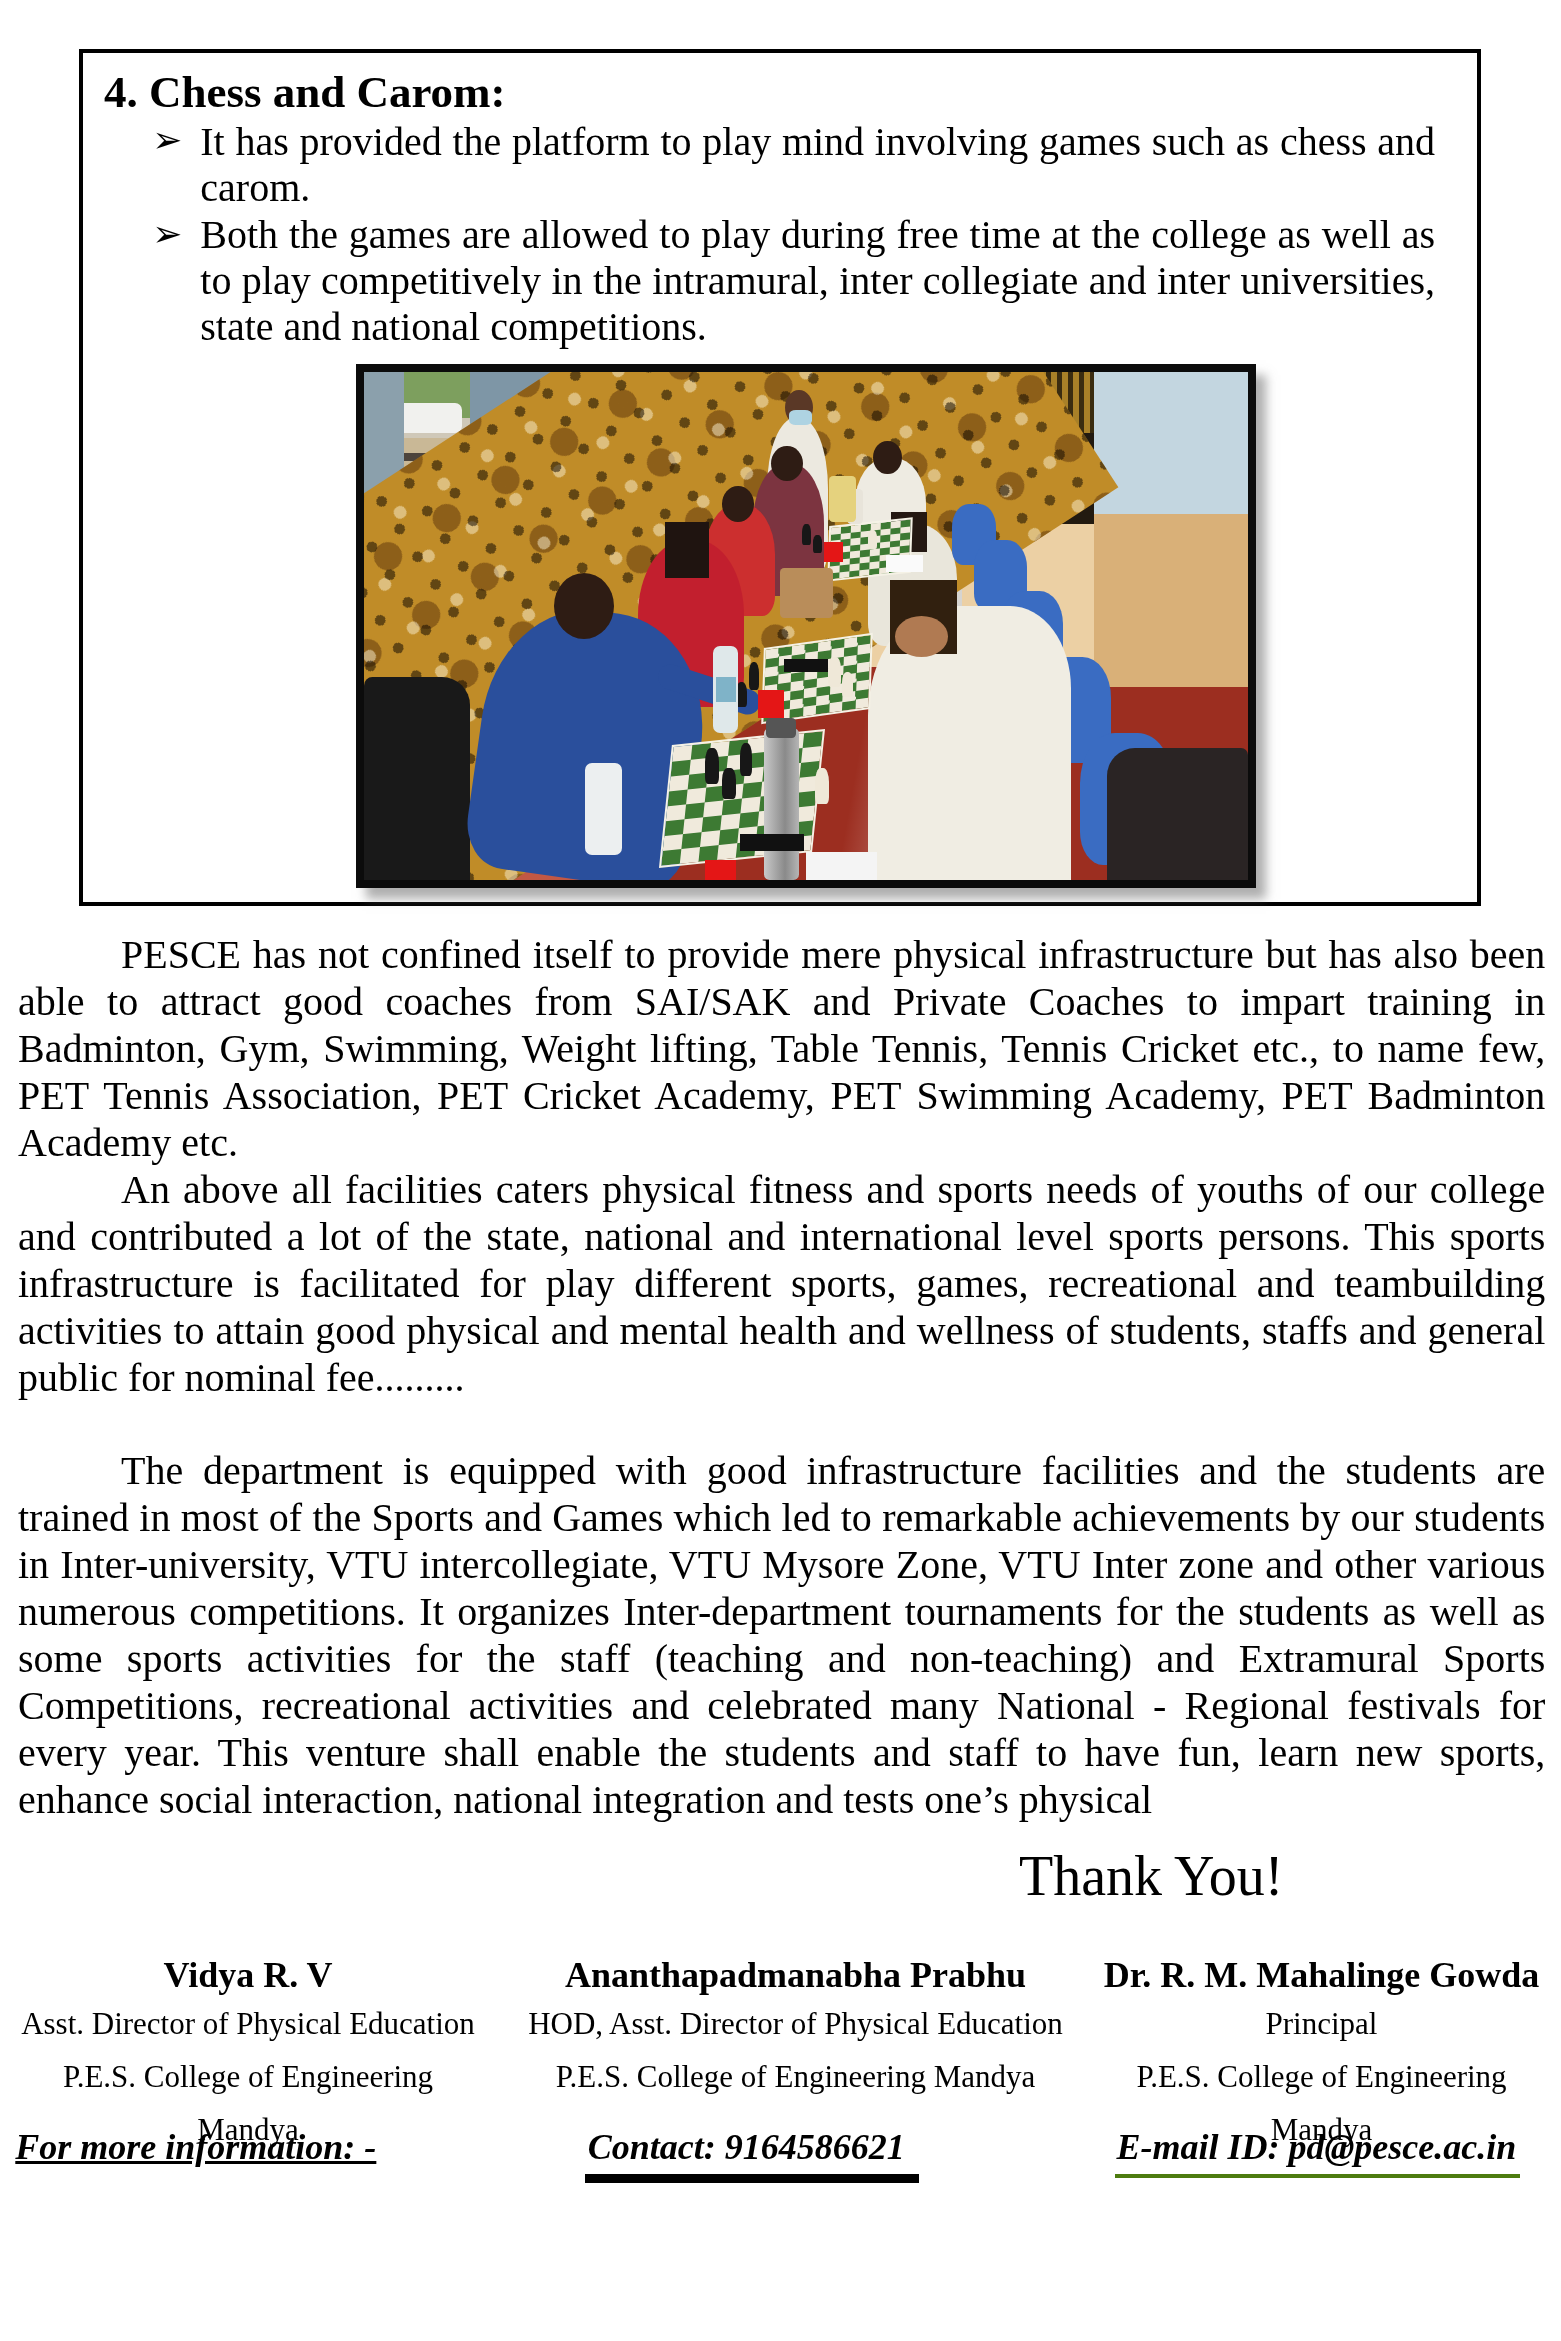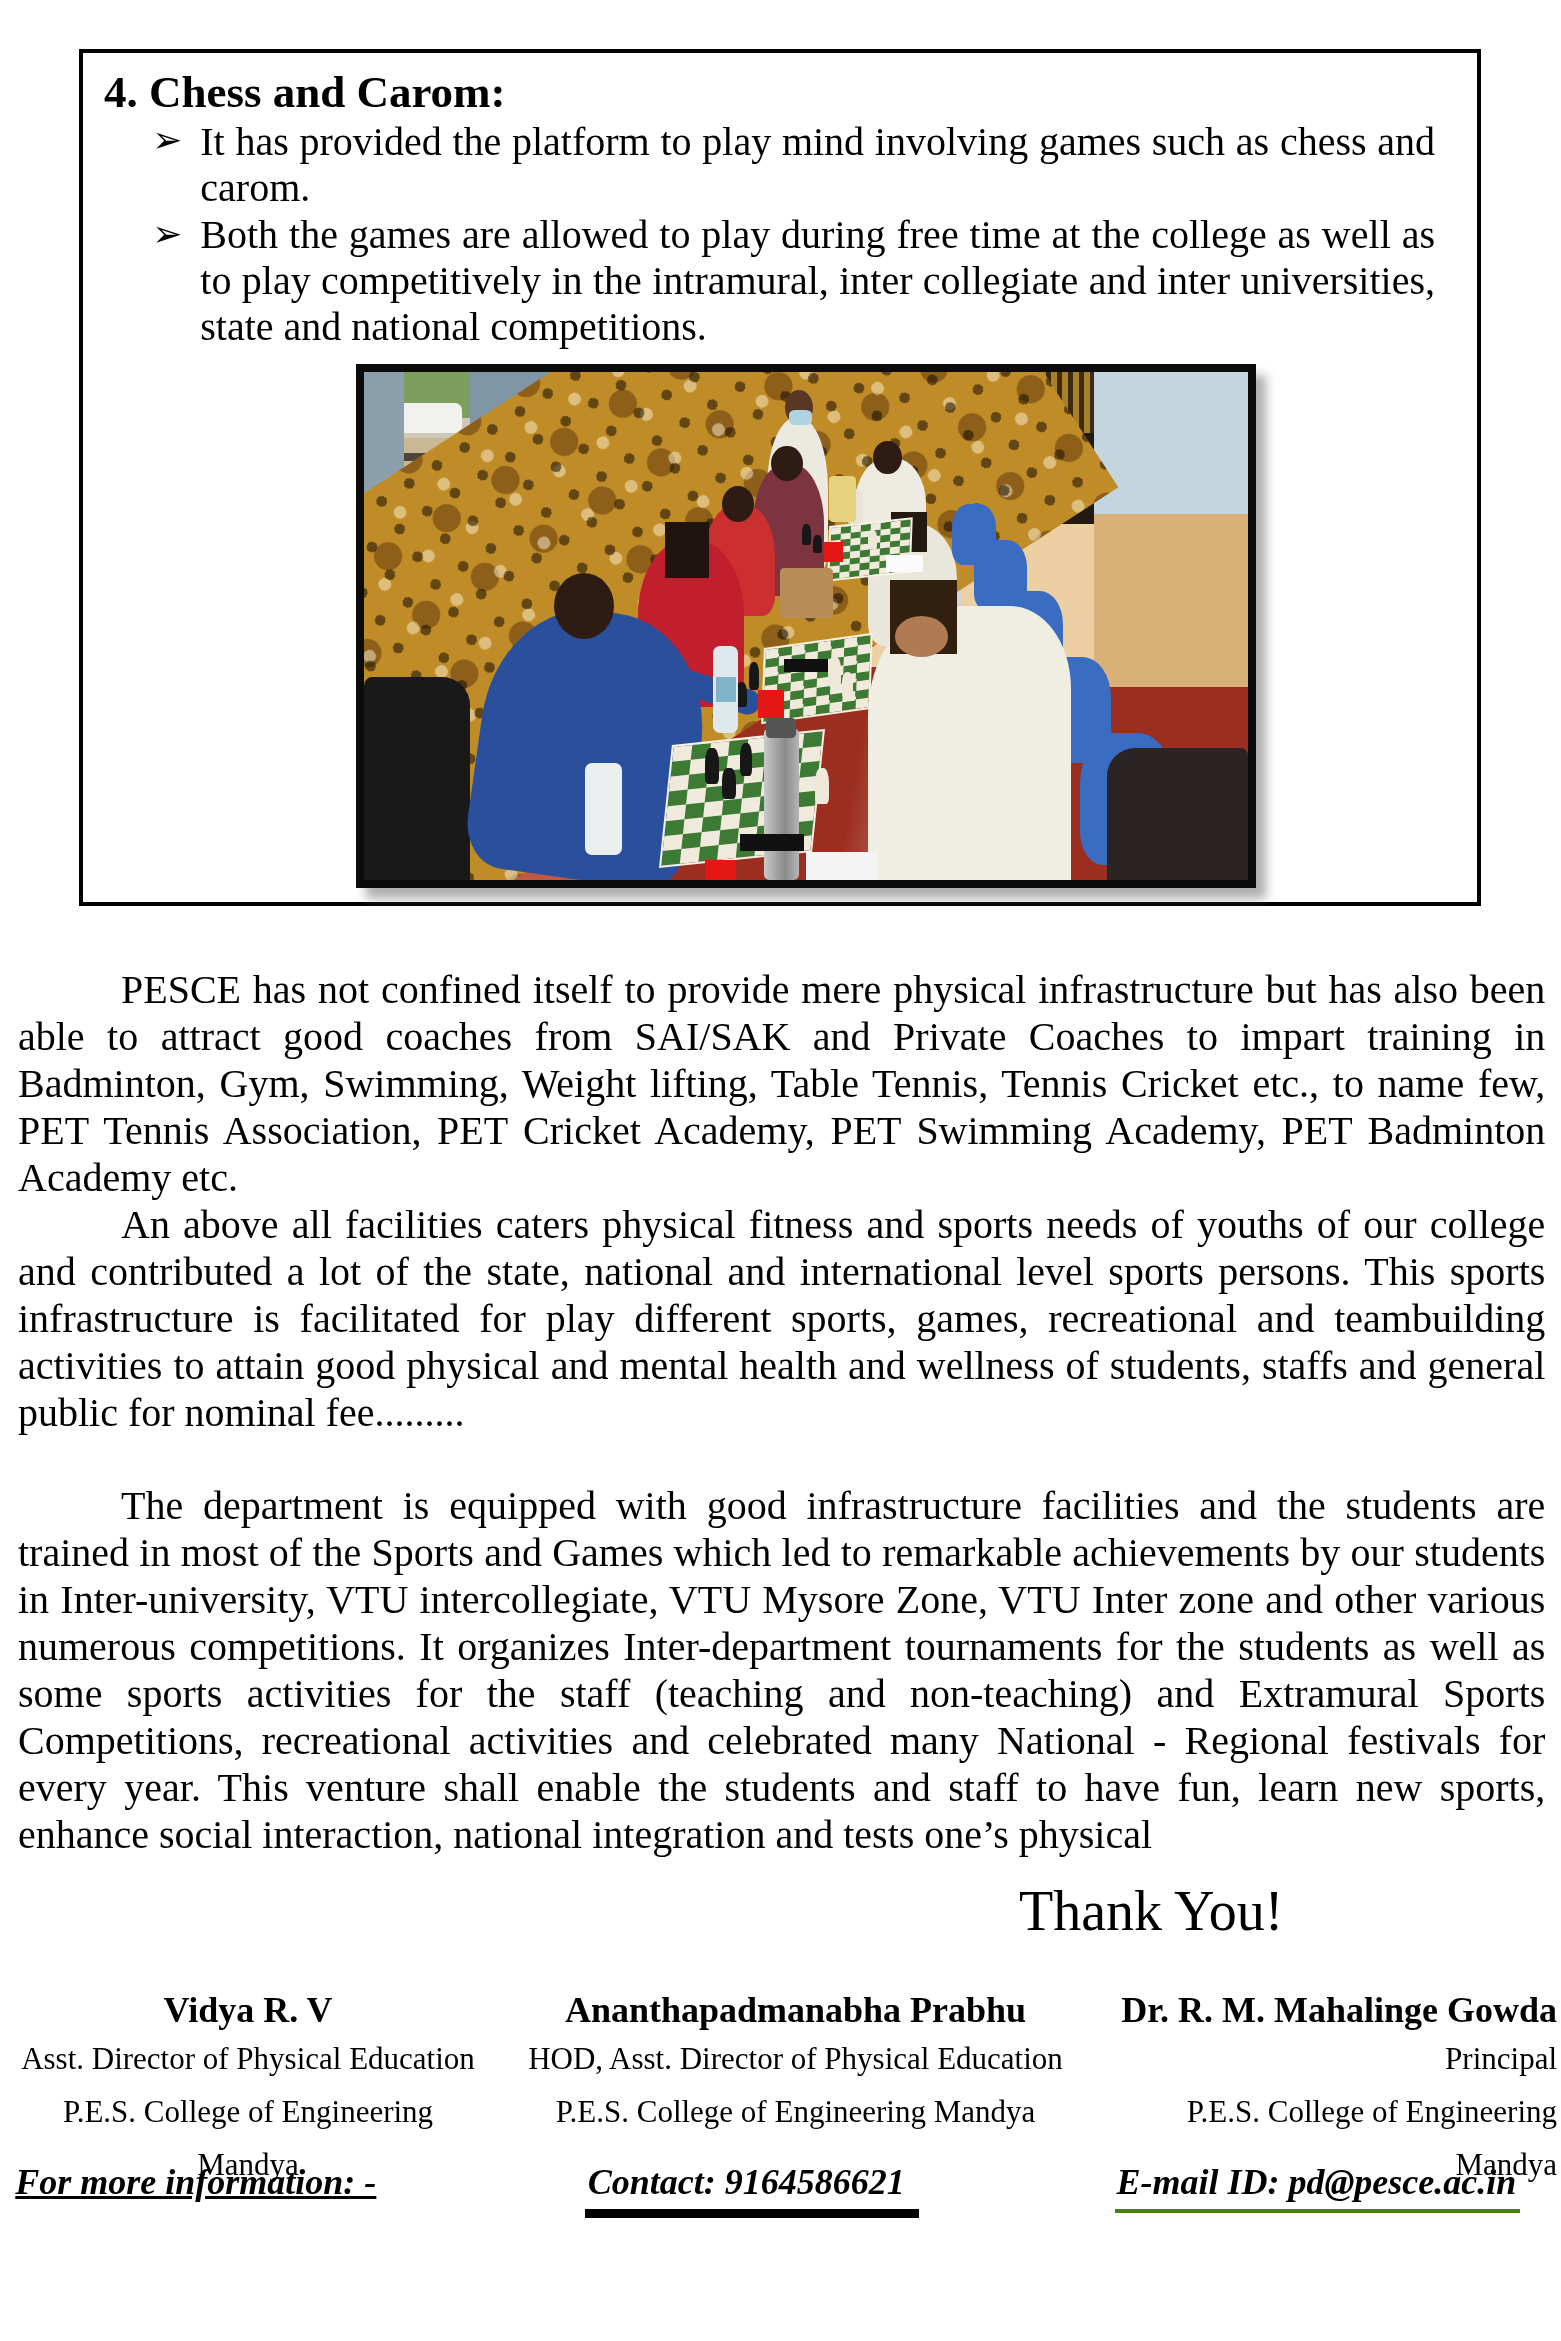--- a/index.html
+++ b/index.html
@@ -167,39 +167,39 @@
   .ph-plate2{left:42.5%;top:91%;width:7.2%;height:3.2%;background:#111;}
   
   .doc-par{
     margin:0;
     padding:0 16.7px 0 18px;
     font-size:40px;
     line-height:47px;
     text-align:justify;
     text-indent:103px;
   }
-  .doc-par.first{margin-top:60px;}
+  .doc-par.first{margin-top:25px;}
   .section-heading{
     margin:52px 0 0 18px;
     font-size:43px;
     line-height:50px;
     font-weight:bold;
   }
   .doc-par.third{margin-top:46px;}
   .thankyou{
     margin:32px 0 0 1019px;
     font-size:56px;
     line-height:43px;
   }
   
   .signatures{position:relative;margin-top:56px;height:151px;}
   .sig-col{position:absolute;top:0;text-align:center;}
   .sig-col.c1{left:14px;width:468px;}
   .sig-col.c2{left:521px;width:549px;}
-  .sig-col.c3{left:1086px;width:471px;text-align:right;}
+  .sig-col.c3{left:1086px;width:471px;}
   .sig-name{font-size:36px;line-height:43px;font-weight:bold;}
   .sig-title,.sig-org{font-size:31px;line-height:53px;}
   
   .footer{position:relative;margin-top:21px;height:77px;
     font-size:36px;font-weight:bold;font-style:italic;}
   .footer span{position:absolute;top:0;white-space:nowrap;}
   .f-info{left:15.3px;text-decoration:underline;}
   .f-contact{left:585px;border-bottom:9px solid #000;padding:0 14px 5.6px 2.8px;font-family:Liberation Serif, serif;}
   .f-email{left:1115px;border-bottom:4px solid #4d7c0f;padding:0 4.2px 5.6px 1.4px;}
 </style>

